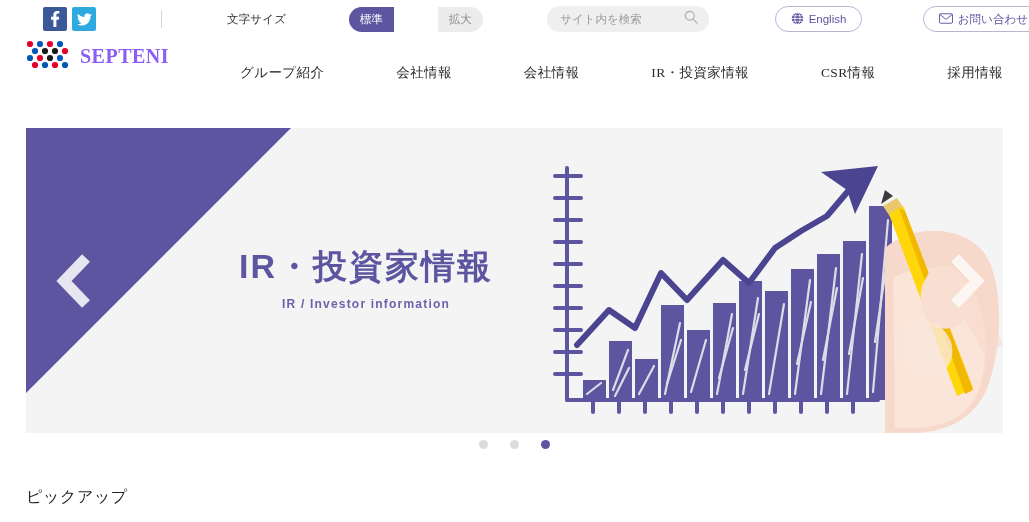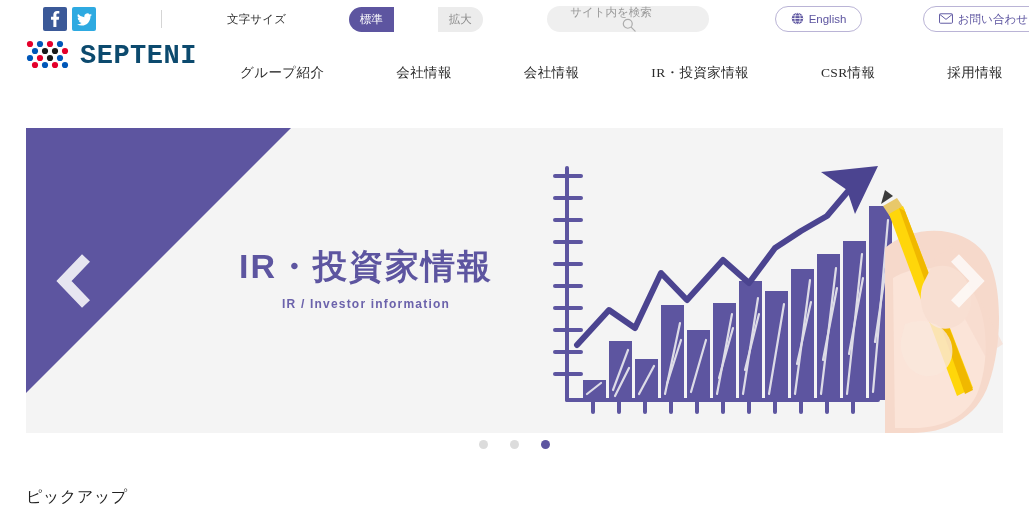--- a/index.html
+++ b/index.html
@@ -42,21 +42,21 @@
   .fs-btn{
     display:flex; align-items:center; justify-content:center;
     padding:0 11px; font-size:11.5px; cursor:pointer; white-space:nowrap;
   }
   .fs-btn.active{ background:#5d55a0; color:#fff; }
   .fs-btn.inactive{ background:#ececec; color:#8b8b8b; }
 
   .search-pill{
     display:flex; align-items:center; justify-content:space-between;
     width:162px; height:26px; background:#efefef; border-radius:13px;
-    padding:0 11px 0 13px; margin-right:14px; cursor:text;flex-direction:column;
+    padding:0 11px 0 13px; margin-right:14px; cursor:text;
   }
   .search-pill input{
     border:none; background:transparent; outline:none;
     font-size:11.5px; color:#888; width:118px;
     font-family:"Liberation Sans", sans-serif;
   }
   .search-pill input::placeholder{ color:#9a9a9a; }
   .search-ico{ flex:0 0 auto; opacity:.55; }
 
   .pill-btn{
@@ -71,22 +71,22 @@
   
   .header{
     position:absolute; top:34px; left:0; width:1029px; height:68px;
   }
   .logo{
     position:absolute; left:26px; top:6px;
     display:flex; align-items:center; gap:9px; cursor:pointer;
   }
   .logo-dots{ display:block; }
   .logo-word{
-    font-size:27px; font-weight:700; letter-spacing:.5px; color:#0c4a6e;
-    font-family:Liberation Mono, monospace;
+    font-size:20px; font-weight:700; letter-spacing:.5px; color:#8b5cf6;
+    font-family:Liberation Serif, serif;
   }
   .nav{
     position:absolute; left:240px; top:30px; right:26px;
     display:flex; align-items:center; justify-content:space-between;
   }
   .nav-item{
     font-size:13.5px; color:#2b2b2b; white-space:nowrap; cursor:pointer;
     letter-spacing:.4px; font-weight:500;font-family:Liberation Serif, serif;
   }
   .header-rule{

